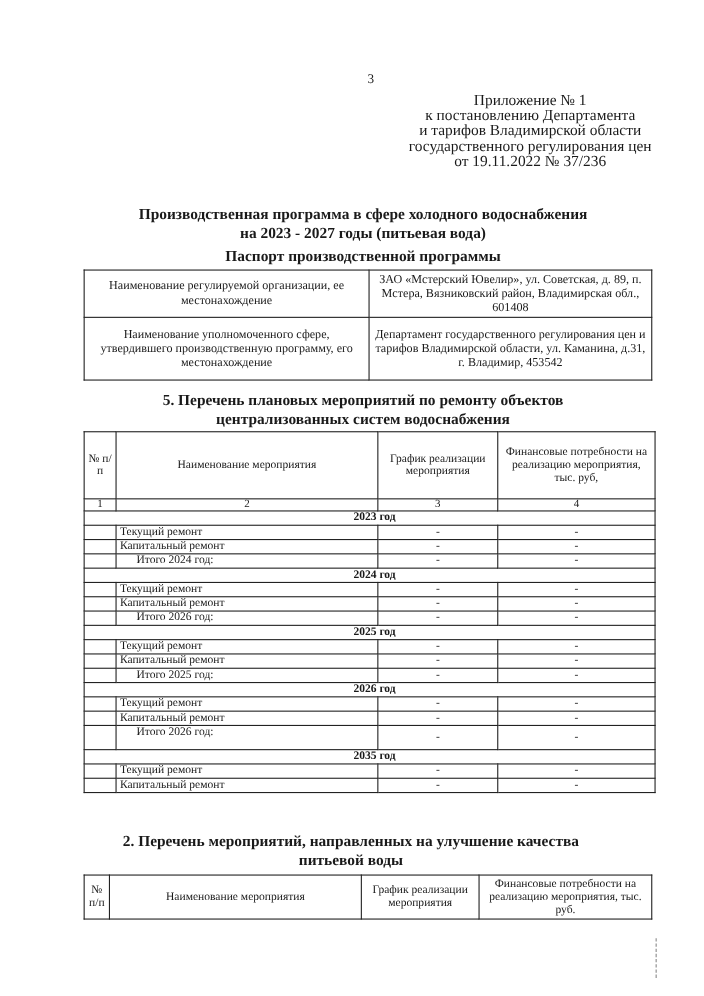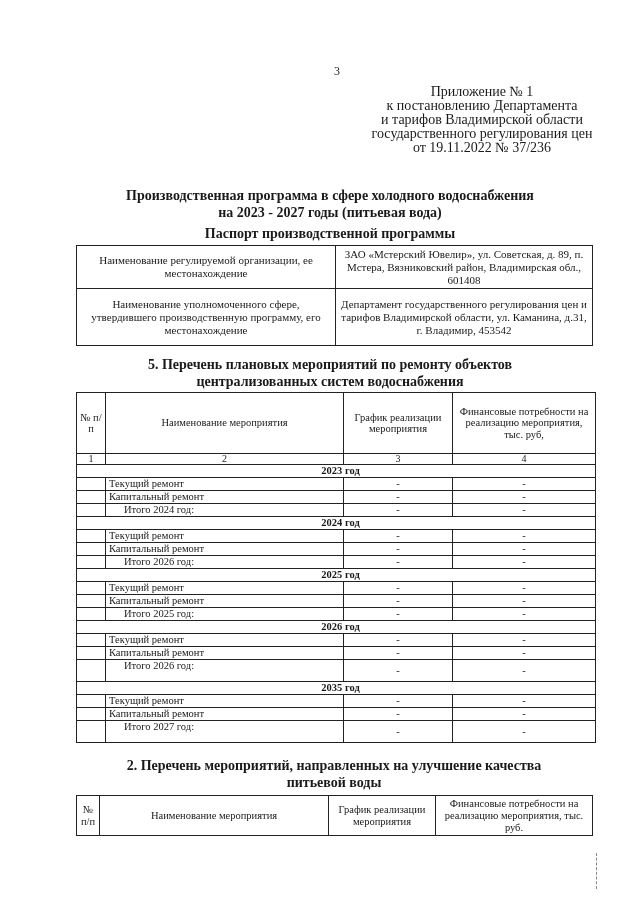--- a/index.html
+++ b/index.html
@@ -170,30 +170,24 @@
         <td>Текущий ремонт</td>
         <td class="c">-</td>
         <td class="c">-</td>
       </tr>
   <tr>
         <td></td>
         <td>Капитальный ремонт</td>
         <td class="c">-</td>
         <td class="c">-</td>
       </tr>
-  <tr class="tall">
-        <td></td>
-        <td class="ind" style="vertical-align:top;">Итого 2027 год:</td>
-        <td class="c">-</td>
-        <td class="c">-</td>
-      </tr>
 </tbody>
   </table>
 
-<div class="abs title" style="top:757px; left:74px; width:520px;">
+<div class="abs title" style="top:757px; left:59px; width:520px;">
   <div>2. Перечень мероприятий, направленных на улучшение качества</div>
   <div>питьевой воды</div>
 </div>
 
 <table class="main t2" style="left:76px; top:795px; width:517px;">
   <tbody>
       <tr style="height:40px;">
     <td style="width:16px;">№ п/п</td>
     <td style="width:222px;">Наименование мероприятия</td>
     <td style="width:100px;">График реализации мероприятия</td>

